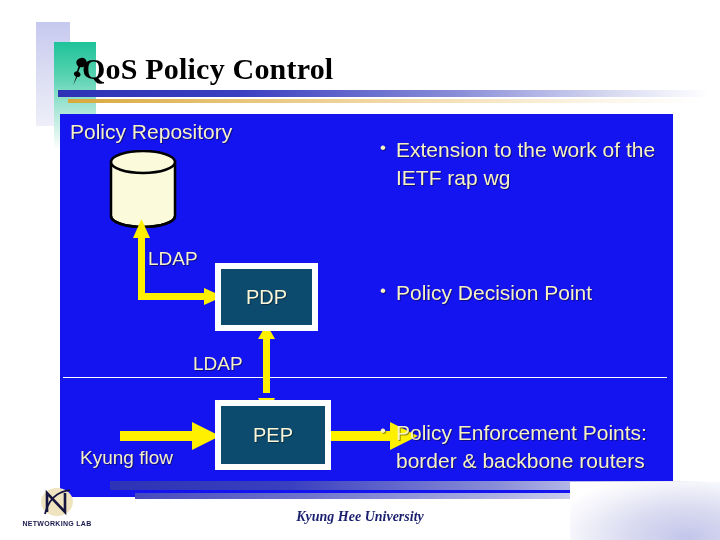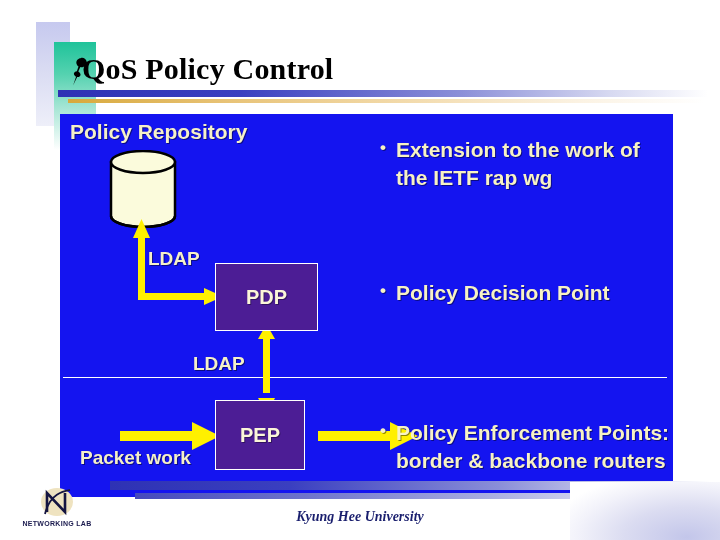--- a/index.html
+++ b/index.html
@@ -73,21 +73,20 @@
 
   
   .panel {
     position: absolute;
     left: 60px;
     top: 114px;
     width: 613px;
     height: 383px;
     background: #1414f0;
     overflow: hidden;
-    font-weight: bold;
   }
 
   .panel-separator {
     position: absolute;
     left: 3px;
     top: 263px;
     width: 604px;
     height: 1px;
     background: #ffffff;
   }
@@ -111,33 +110,33 @@
     position: absolute;
     left: 48px;
     top: 36px;
     width: 70px;
     height: 78px;
   }
 
   
   .proc-box {
     position: absolute;
-    background: #4c1d95;
-    border: 1px solid #ffffff;
+    background: #0c4a6e;
+    border: 6px solid #ffffff;
     box-sizing: border-box;
     color: #fbf6d8;
     font-family: "Liberation Sans", sans-serif;
     font-size: 20px;
     display: flex;
     align-items: center;
     justify-content: center;
     text-shadow: 1px 1px 0 rgba(0,0,0,0.35);
   }
   .box-pdp { left: 155px; top: 149px; width: 103px; height: 68px; }
-  .box-pep { left: 155px; top: 286px; width: 90px; height: 70px; }
+  .box-pep { left: 155px; top: 286px; width: 116px; height: 70px; }
 
   
   .arrows {
     position: absolute;
     left: 0; top: 0;
     width: 613px;
     height: 383px;
     pointer-events: none;
   }
 
@@ -280,21 +279,21 @@
       <rect x="60" y="317" width="72" height="10"></rect>
       <polygon points="132,308 160,322 132,336"></polygon>
 
       <rect x="258" y="317" width="72" height="10"></rect>
       <polygon points="330,308 358,322 330,336"></polygon>
     </g>
   </svg>
 
   <div class="lbl lbl-ldap">LDAP</div>
   <div class="lbl lbl-cops">LDAP</div>
-  <div class="lbl lbl-packetflow">Packet work</div>
+  <div class="lbl lbl-packetflow">Kyung flow</div>
 
   <div class="proc-box box-pdp">PDP</div>
   <div class="proc-box box-pep">PEP</div>
 
   <div class="bullets">
     <div class="bullet bullet-0">
       <span class="dot">•</span>
       <span class="btxt">Extension to the work of the IETF rap wg</span>
     </div>
     <div class="bullet bullet-1">

